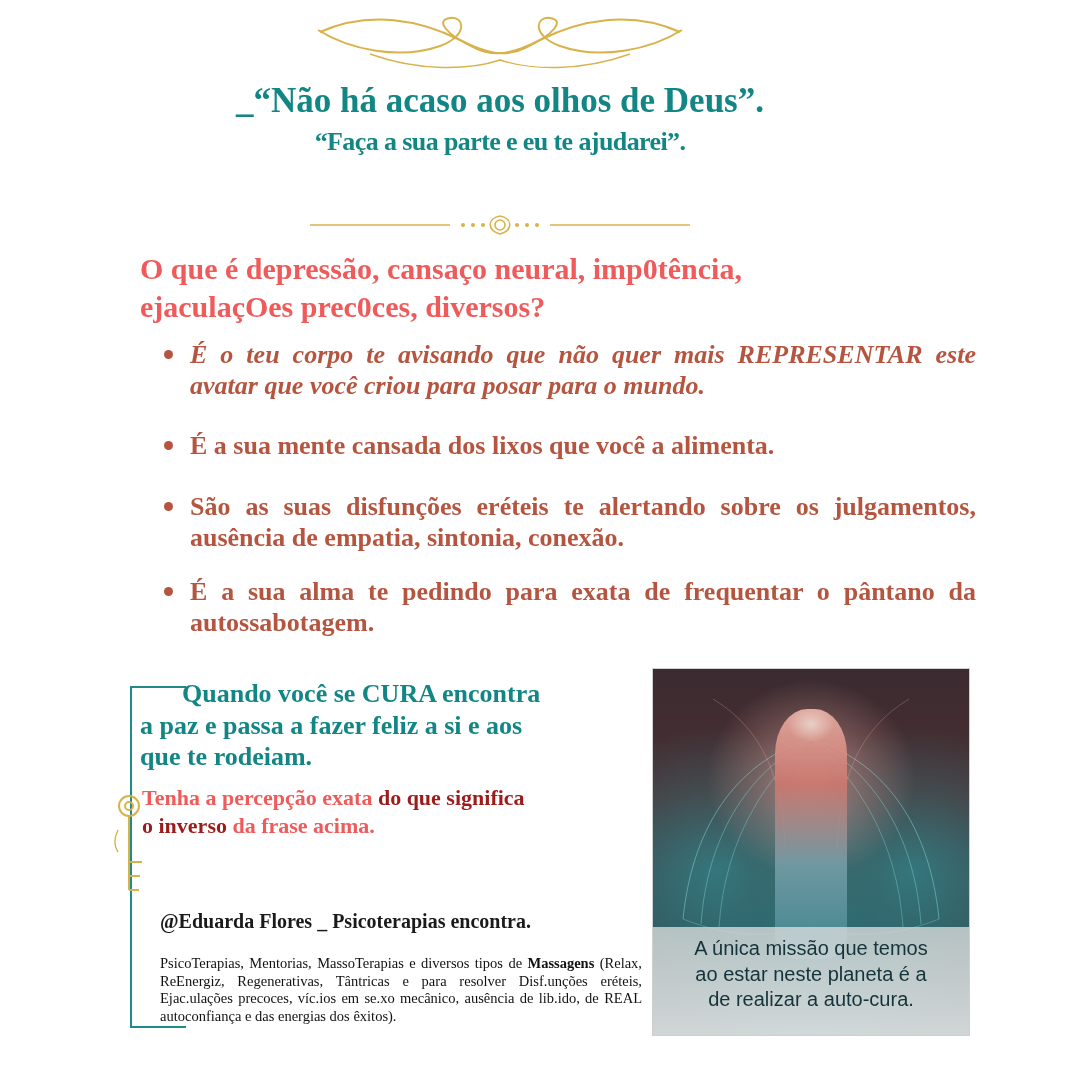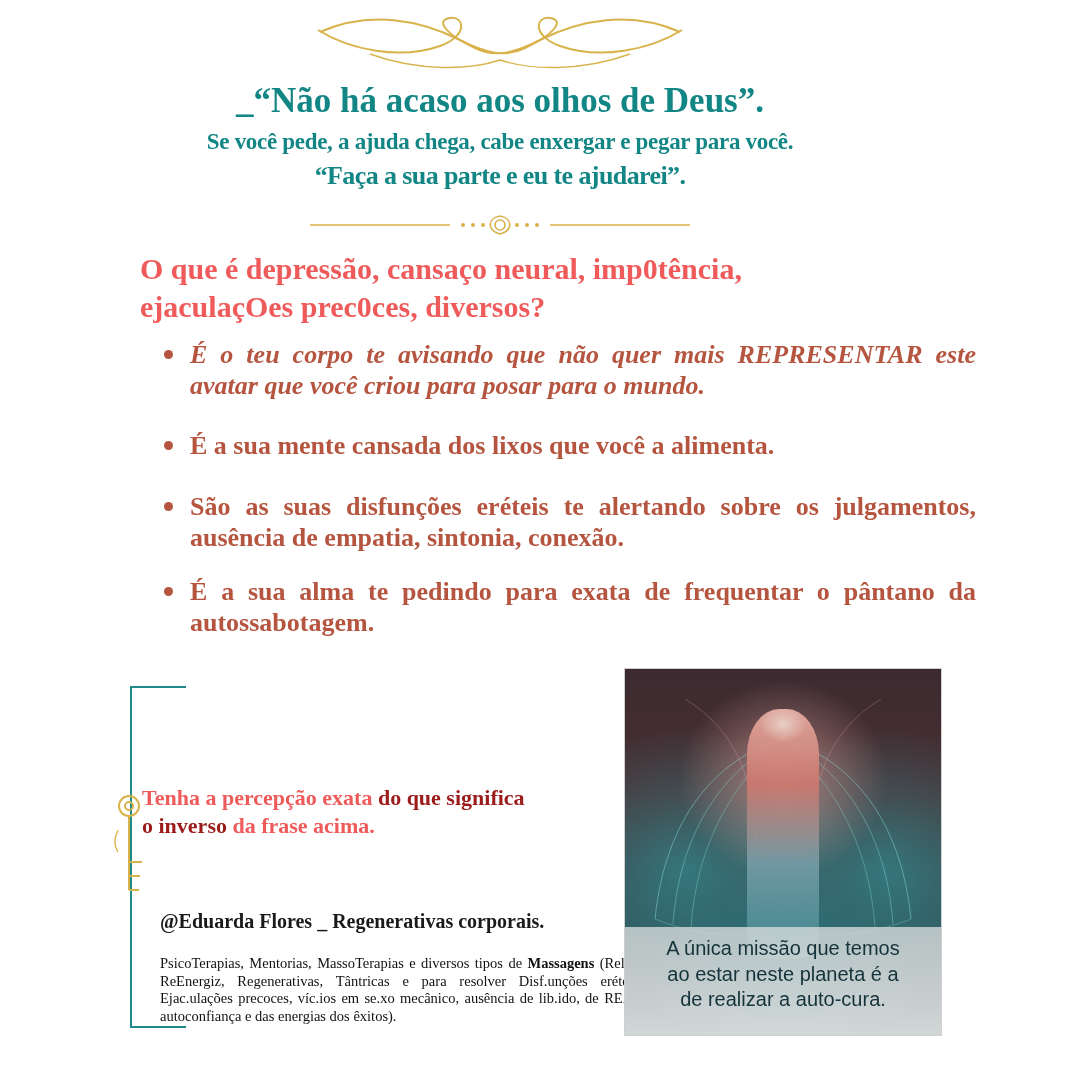--- a/index.html
+++ b/index.html
@@ -205,21 +205,21 @@
     left: 112px;
     top: 790px;
     width: 34px;
     height: 110px;
     color: #d8b24a;
   }
 
   
   .figure {
     position: absolute;
-    left: 624px;
+    left: 652px;
     top: 668px;
     width: 316px;
     height: 366px;
     overflow: hidden;
     background: #c2410c;
     border: 1px solid #cfcfcf;
   }
   .figure-art {
     position: absolute;
     inset: 0;
@@ -272,21 +272,20 @@
   <div class="ornament-top">
     <svg width="380" height="62" viewBox="0 0 380 62" fill="none" stroke="#d8b24a" stroke-width="2">
       <path d="M10 18 C 60 -4, 110 6, 150 26 C 175 39, 195 44, 215 34 C 245 20, 255 6, 240 4 C 225 2, 222 22, 250 32 C 290 46, 340 36, 372 16"></path>
       <path d="M370 18 C 320 -4, 270 6, 230 26 C 205 39, 185 44, 165 34 C 135 20, 125 6, 140 4 C 155 2, 158 22, 130 32 C 90 46, 40 36, 8 16"></path>
       <path d="M60 40 C 110 58, 160 56, 190 46 C 220 56, 270 58, 320 40" stroke-width="1.4"></path>
     </svg>
   </div>
 
   <div class="quote-block">
     <div class="quote-main">_“Não há acaso aos olhos de Deus”.</div>
-    <div class="quote-sub">Se você pede, a ajuda chega, cabe enxergar e  pegar para você.</div>
     <div class="quote-third">“Faça a sua parte  e  eu te ajudarei”.</div>
   </div>
 
   <div class="ornament-divider">
     <svg width="400" height="26" viewBox="0 0 400 26" fill="none" stroke="#d8b24a" stroke-width="1.6">
       <path d="M10 13 H 150"></path>
       <path d="M250 13 H 390"></path>
       <circle cx="200" cy="13" r="5"></circle>
       <path d="M200 4 C 188 6, 186 18, 200 22 C 214 18, 212 6, 200 4"></path>
       <circle cx="163" cy="13" r="2" fill="#d8b24a" stroke="none"></circle>
@@ -319,40 +318,45 @@
     <div class="bullet b4">
       <span class="dot"></span>
       <span>É a sua alma te pedindo para exata de frequentar o pântano da autossabotagem.</span>
     </div>
   </div>
 
   <div class="bracket-top"></div>
   <div class="bracket"></div>
   <div class="bracket-bottom"></div>
 
+  <div class="cura-text">
+    <div class="indent">Quando você se CURA  encontra</div>
+    <div>a paz e passa a fazer feliz a si e aos</div>
+    <div>que te rodeiam.</div>
+  </div>
 
   <div class="key-icon">
     <svg width="34" height="110" viewBox="0 0 34 110" fill="none" stroke="#d8b24a" stroke-width="2">
       <circle cx="17" cy="16" r="10"></circle>
       <circle cx="17" cy="16" r="4"></circle>
       <path d="M17 26 V 100"></path>
       <path d="M17 72 H 30"></path>
       <path d="M17 86 H 28"></path>
       <path d="M17 100 H 27"></path>
       <path d="M6 40 C 2 48, 2 56, 6 62" stroke-width="1.4"></path>
     </svg>
   </div>
 
   <div class="percepcao">
     <span>Tenha a percepção exata </span><span class="dark">do que significa</span><br>
     <span class="dark">o inverso</span><span> da frase acima.</span>
   </div>
 
 
-  <div class="handle">@Eduarda Flores _ Regenerativas corporais.</div>
+  <div class="handle">@Eduarda Flores _ Psicoterapias encontra.</div>
 
   <div class="fineprint">
     <span>PsicoTerapias, Mentorias, MassoTerapias e diversos tipos de </span><b>Massagens</b><span> (Relax, ReEnergiz, Regenerativas, Tântricas e para resolver Disf.unções eréteis, Ejac.ulações precoces, víc.ios em se.xo mecânico, ausência de lib.ido, de REAL autoconfiança e das energias dos êxitos).</span>
   </div>
 
   <div class="figure">
     <div class="figure-art"></div>
     <svg class="figure-rays" viewBox="0 0 316 366" fill="none" stroke="#8fe8e6" stroke-width="1">
       <path d="M158 70 C 90 90, 40 150, 30 250" opacity="0.6"></path>
       <path d="M158 70 C 100 100, 55 160, 48 255" opacity="0.5"></path>

